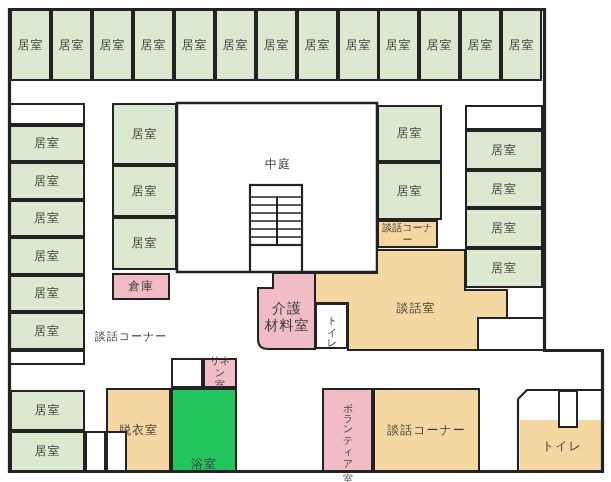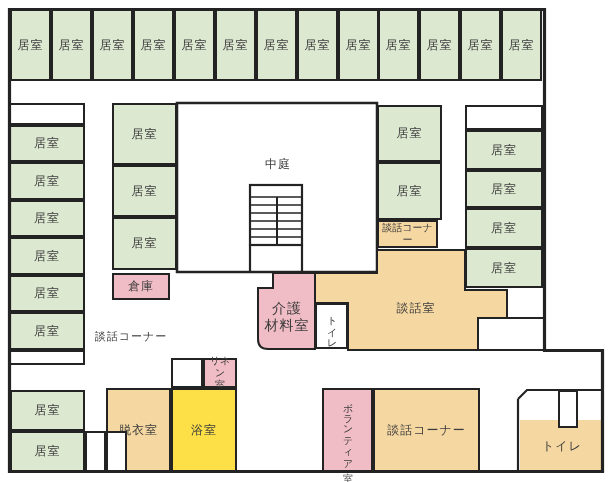--- a/index.html
+++ b/index.html
@@ -122,21 +122,21 @@
         <span>居室</span>
       </div>
       <div class="room" style="left: 203px; top: 358px; width: 34px; height: 30px; background: rgb(240, 189, 198);">
         <span style="font-size: 10px; letter-spacing: 0px;">リネン
 室</span>
       </div>
       <div class="room" style="left: 171px; top: 358px; width: 32px; height: 30px; background: rgb(255, 255, 255);"></div>
       <div class="room" style="left: 106px; top: 388px; width: 65px; height: 85px; background: rgb(245, 215, 161);">
         <span>脱衣室</span>
       </div>
-      <div class="room" style="left: 171px; top: 388px; width: 66px; height: 85px; background: #fde047;">
+      <div class="room" style="left: 171px; top: 388px; width: 66px; height: 85px; background: #22c55e; align-items: flex-end;">
         <span>浴室</span>
       </div>
       <div class="room" style="left: 85px; top: 431px; width: 21px; height: 41px; background: rgb(255, 255, 255);"></div>
       <div class="room" style="left: 106px; top: 431px; width: 21px; height: 41px; background: rgb(255, 255, 255);"></div>
       <div class="room vertical" style="left: 322px; top: 388px; width: 51px; height: 85px; background: rgb(240, 189, 198);">
         <span style="font-size: 10px; letter-spacing: 0px;">ボランティア室</span>
       </div>
       <div class="room" style="left: 373px; top: 388px; width: 107px; height: 85px; background: rgb(245, 215, 161);">
         <span>談話コーナー</span>
       </div>

